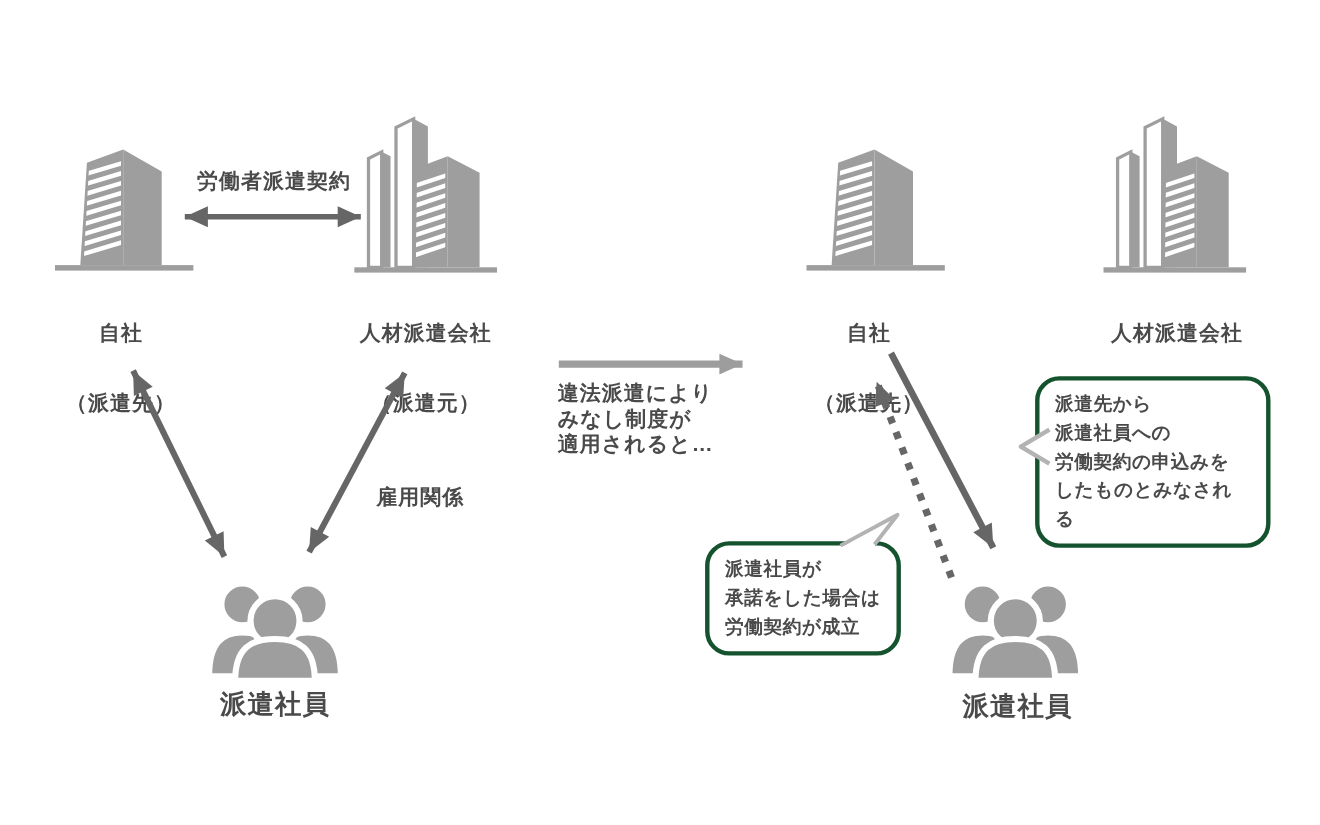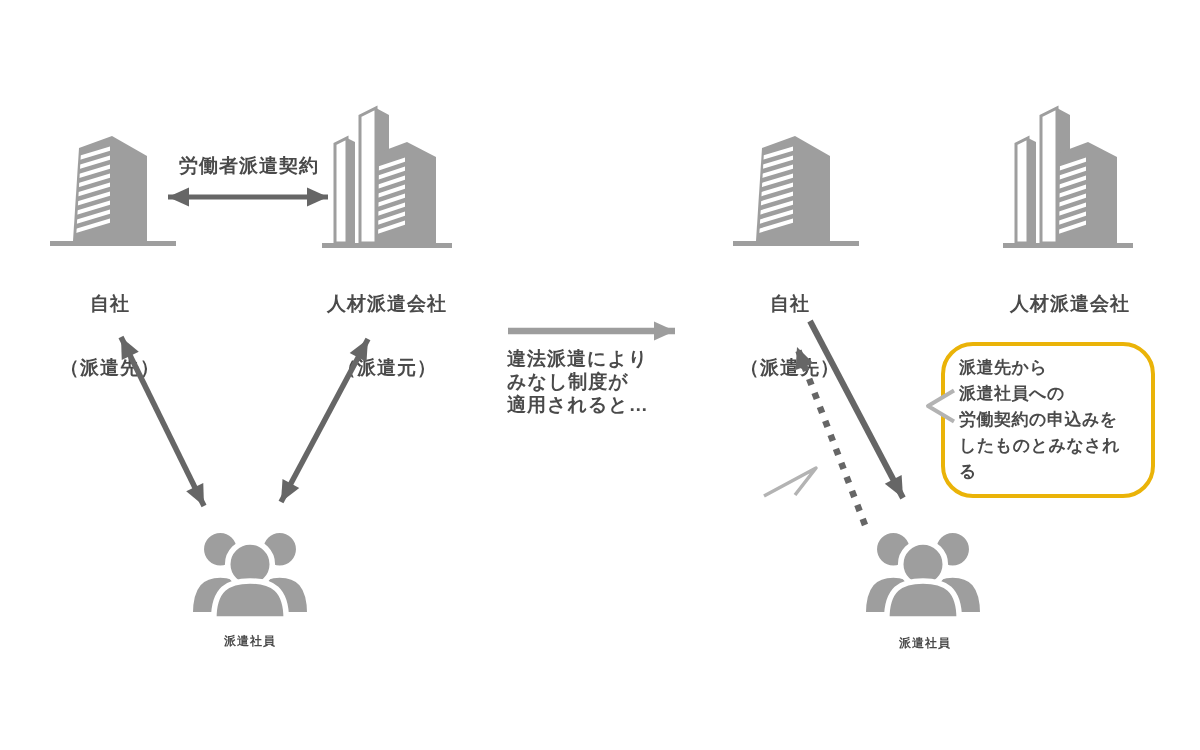--- a/index.html
+++ b/index.html
@@ -6,23 +6,23 @@
   .canvas{
     position:relative;width:1200px;height:708px;background:#ffffff;overflow:hidden;
     font-family:"Liberation Sans","DejaVu Sans",sans-serif;color:#4a4a4a;
   }
   .abs{position:absolute;}
   .label{
     position:absolute;color:#4a4a4a;font-weight:700;text-align:center;
     white-space:pre-line;font-size:19px;line-height:32px;letter-spacing:1px;
   }
   .label-left{text-align:left;}
-  .worker-label{font-size:12px;}
+  .worker-label{font-size:24px;}
   .bubble{
-    position:absolute;background:#ffffff;border:4px solid #eab308;border-radius:32px;
+    position:absolute;background:#ffffff;border:4px solid #14532d;border-radius:22px;
     color:#4a4a4a;font-weight:700;font-size:17px;line-height:26px;
     padding:9px 14px;white-space:pre-line;z-index:4;letter-spacing:0.5px;
   }
   .tail{position:absolute;z-index:5;}
   svg{display:block;}
   .arrow-layer{position:absolute;left:0;top:0;z-index:2;pointer-events:none;}
   .icon{z-index:1;}
 </style>
 </head>
 <body>
@@ -179,20 +179,21 @@
     <div>自社</div>
     <div>（派遣先）</div>
   </div>
 
   <div class="label" style="left:302px;top:256px;width:170px;">
     <div>人材派遣会社</div>
     <div>（派遣元）</div>
   </div>
 
 
+  <div class="label" style="left:302px;top:437px;width:160px;">雇用関係</div>
 
   <div class="label worker-label" style="left:170px;top:625px;width:160px;">派遣社員</div>
 
   <div class="label label-left" style="left:507px;top:347px;width:190px;line-height:23px;">違法派遣により
 みなし制度が
 適用されると…</div>
 
   <div class="label" style="left:705px;top:256px;width:170px;">
     <div>自社</div>
     <div>（派遣先）</div>
@@ -207,18 +208,21 @@
 
   <div class="bubble" style="left:941px;top:342px;width:214px;box-sizing:border-box;">派遣先から
 派遣社員への
 労働契約の申込みを
 したものとみなされる</div>
   <svg class="tail" style="left:922px;top:386px;" width="34" height="40" viewBox="0 0 34 40">
     <polygon points="32,3 4,20 32,37" fill="#ffffff"></polygon>
     <path d="M32,4.5 L6,20 L32,35.5" fill="none" stroke="#b3b3b3" stroke-width="4" stroke-linejoin="round"></path>
   </svg>
 
+  <div class="bubble" style="left:641px;top:492px;width:178px;box-sizing:border-box;">派遣社員が
+承諾をした場合は
+労働契約が成立</div>
   <svg class="tail" style="left:756px;top:464px;" width="70" height="34" viewBox="0 0 70 34">
     <polygon points="8,34 60,4 38,34" fill="#ffffff"></polygon>
     <path d="M8,32 L60,4 L39,31" fill="none" stroke="#b3b3b3" stroke-width="3.5" stroke-linejoin="round"></path>
   </svg>
 
 </div>
 
 </body></html>

